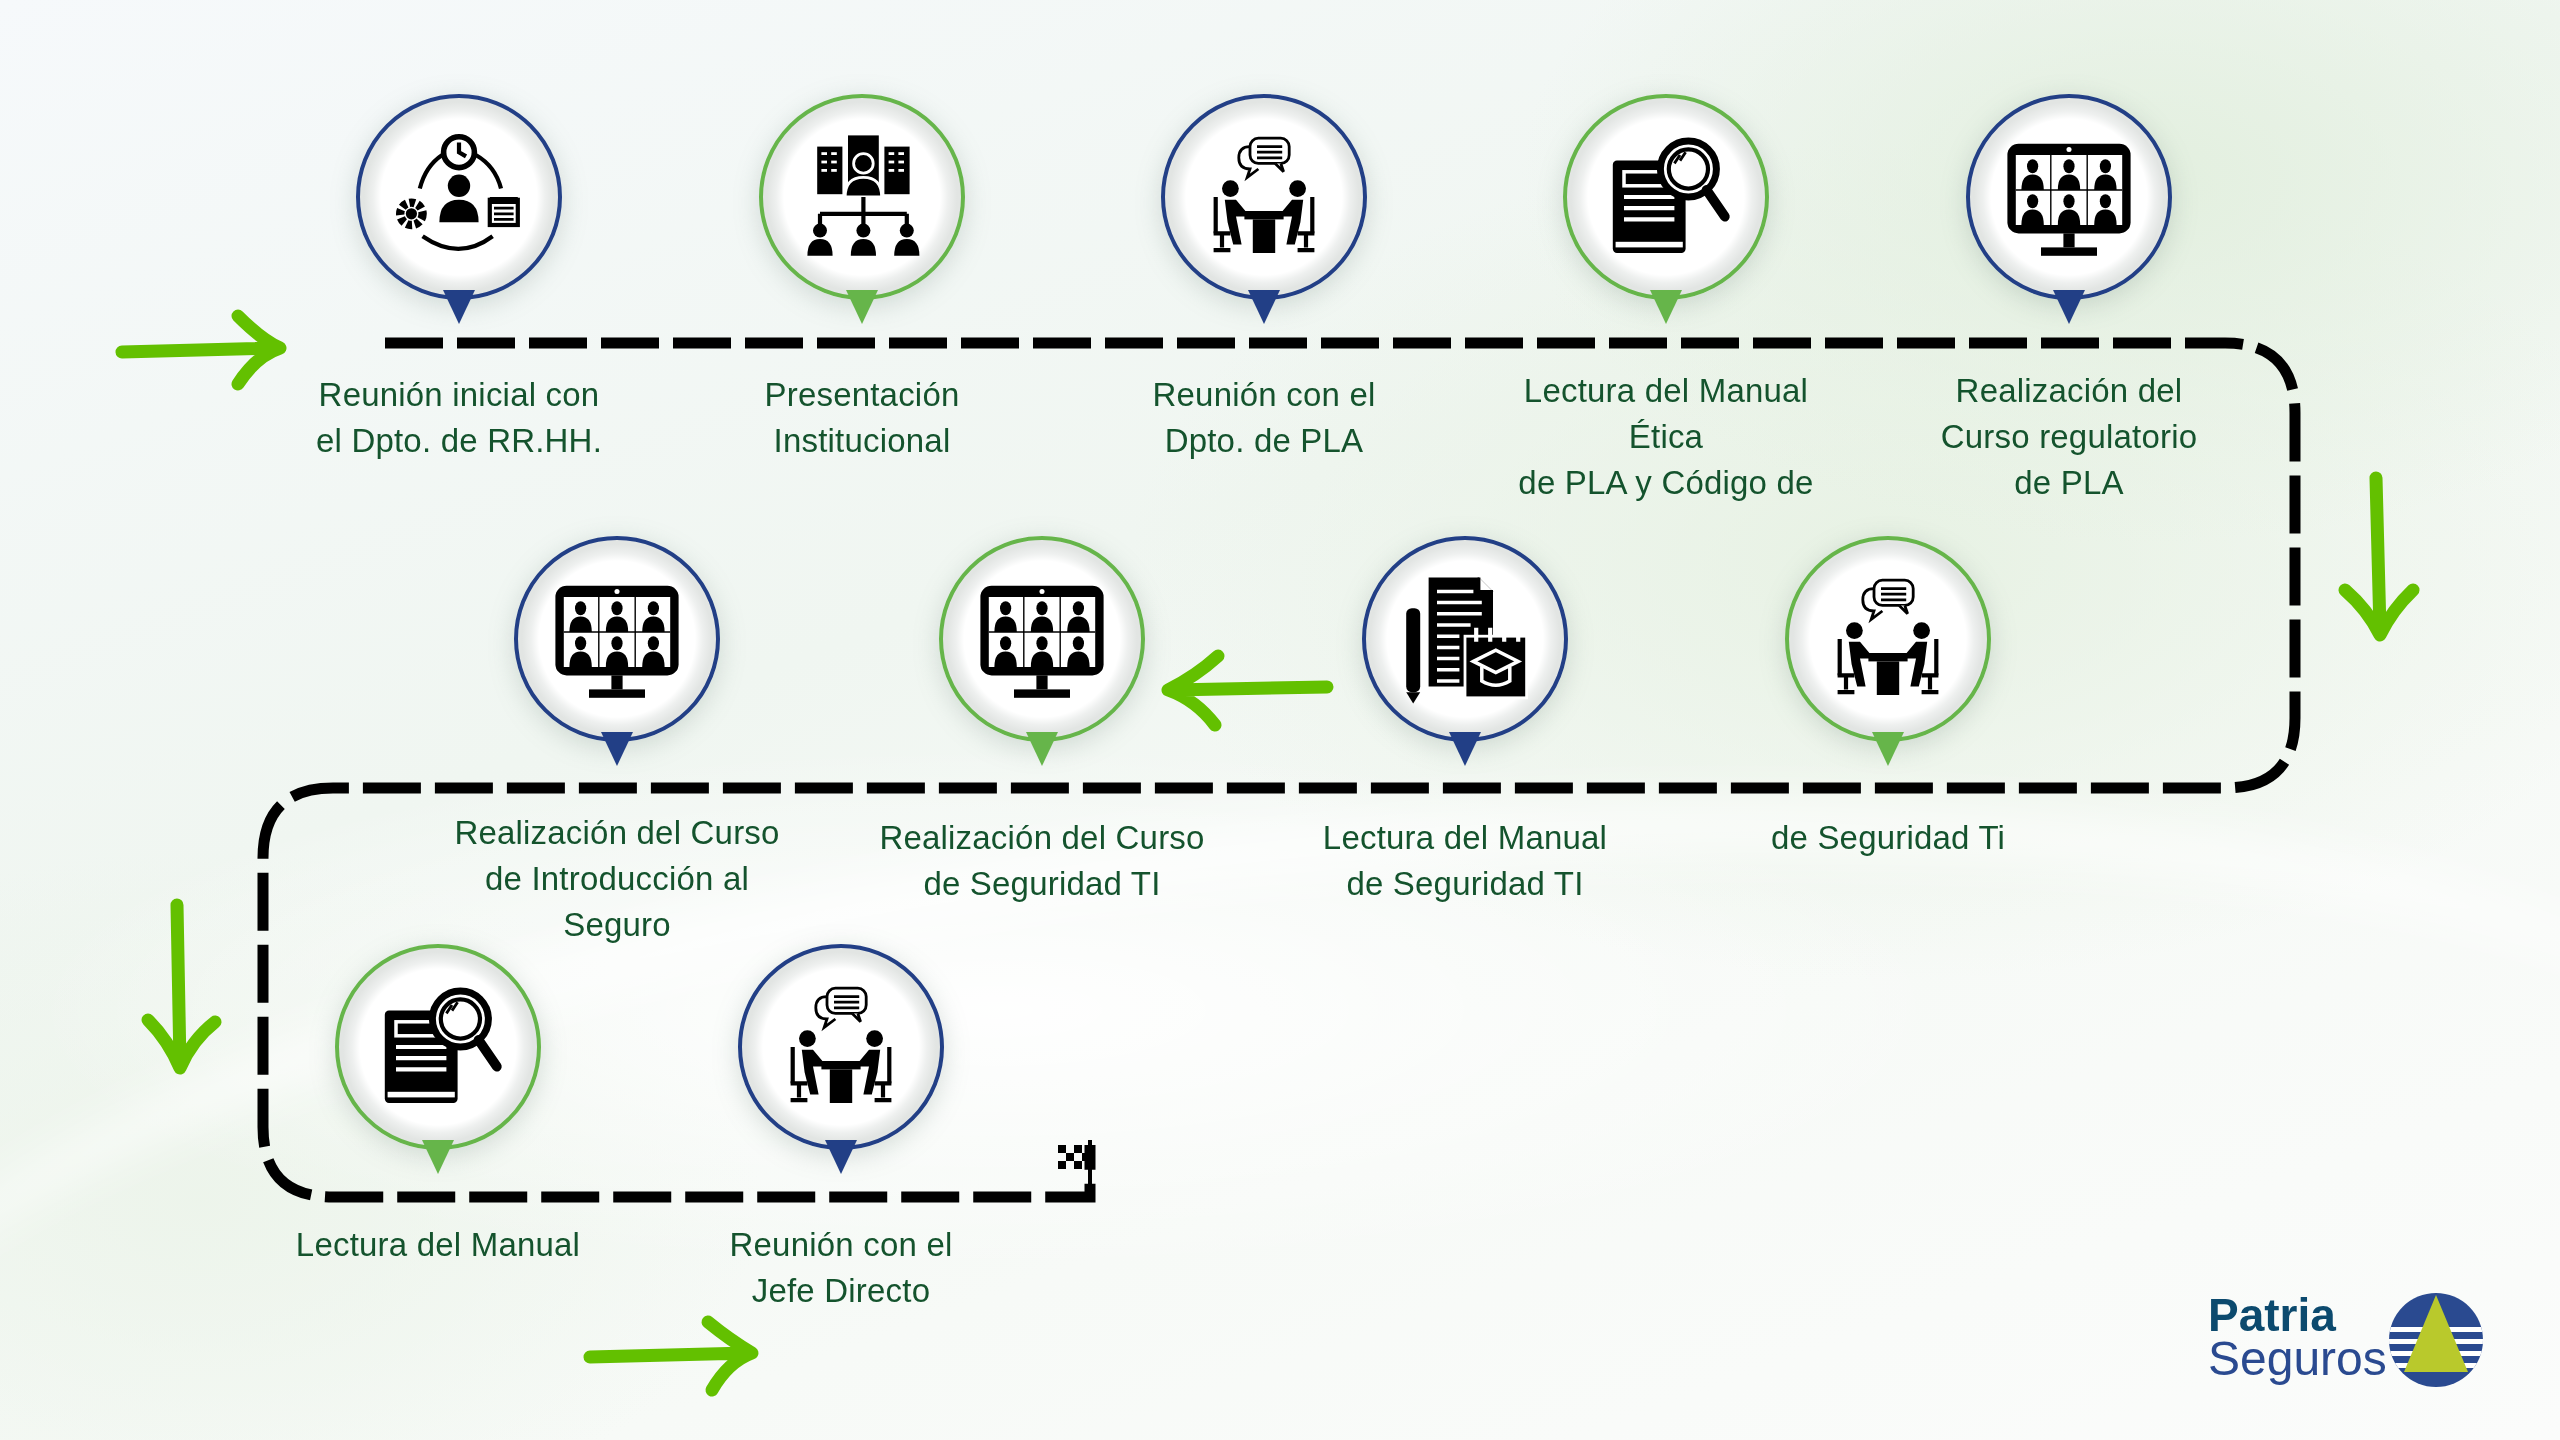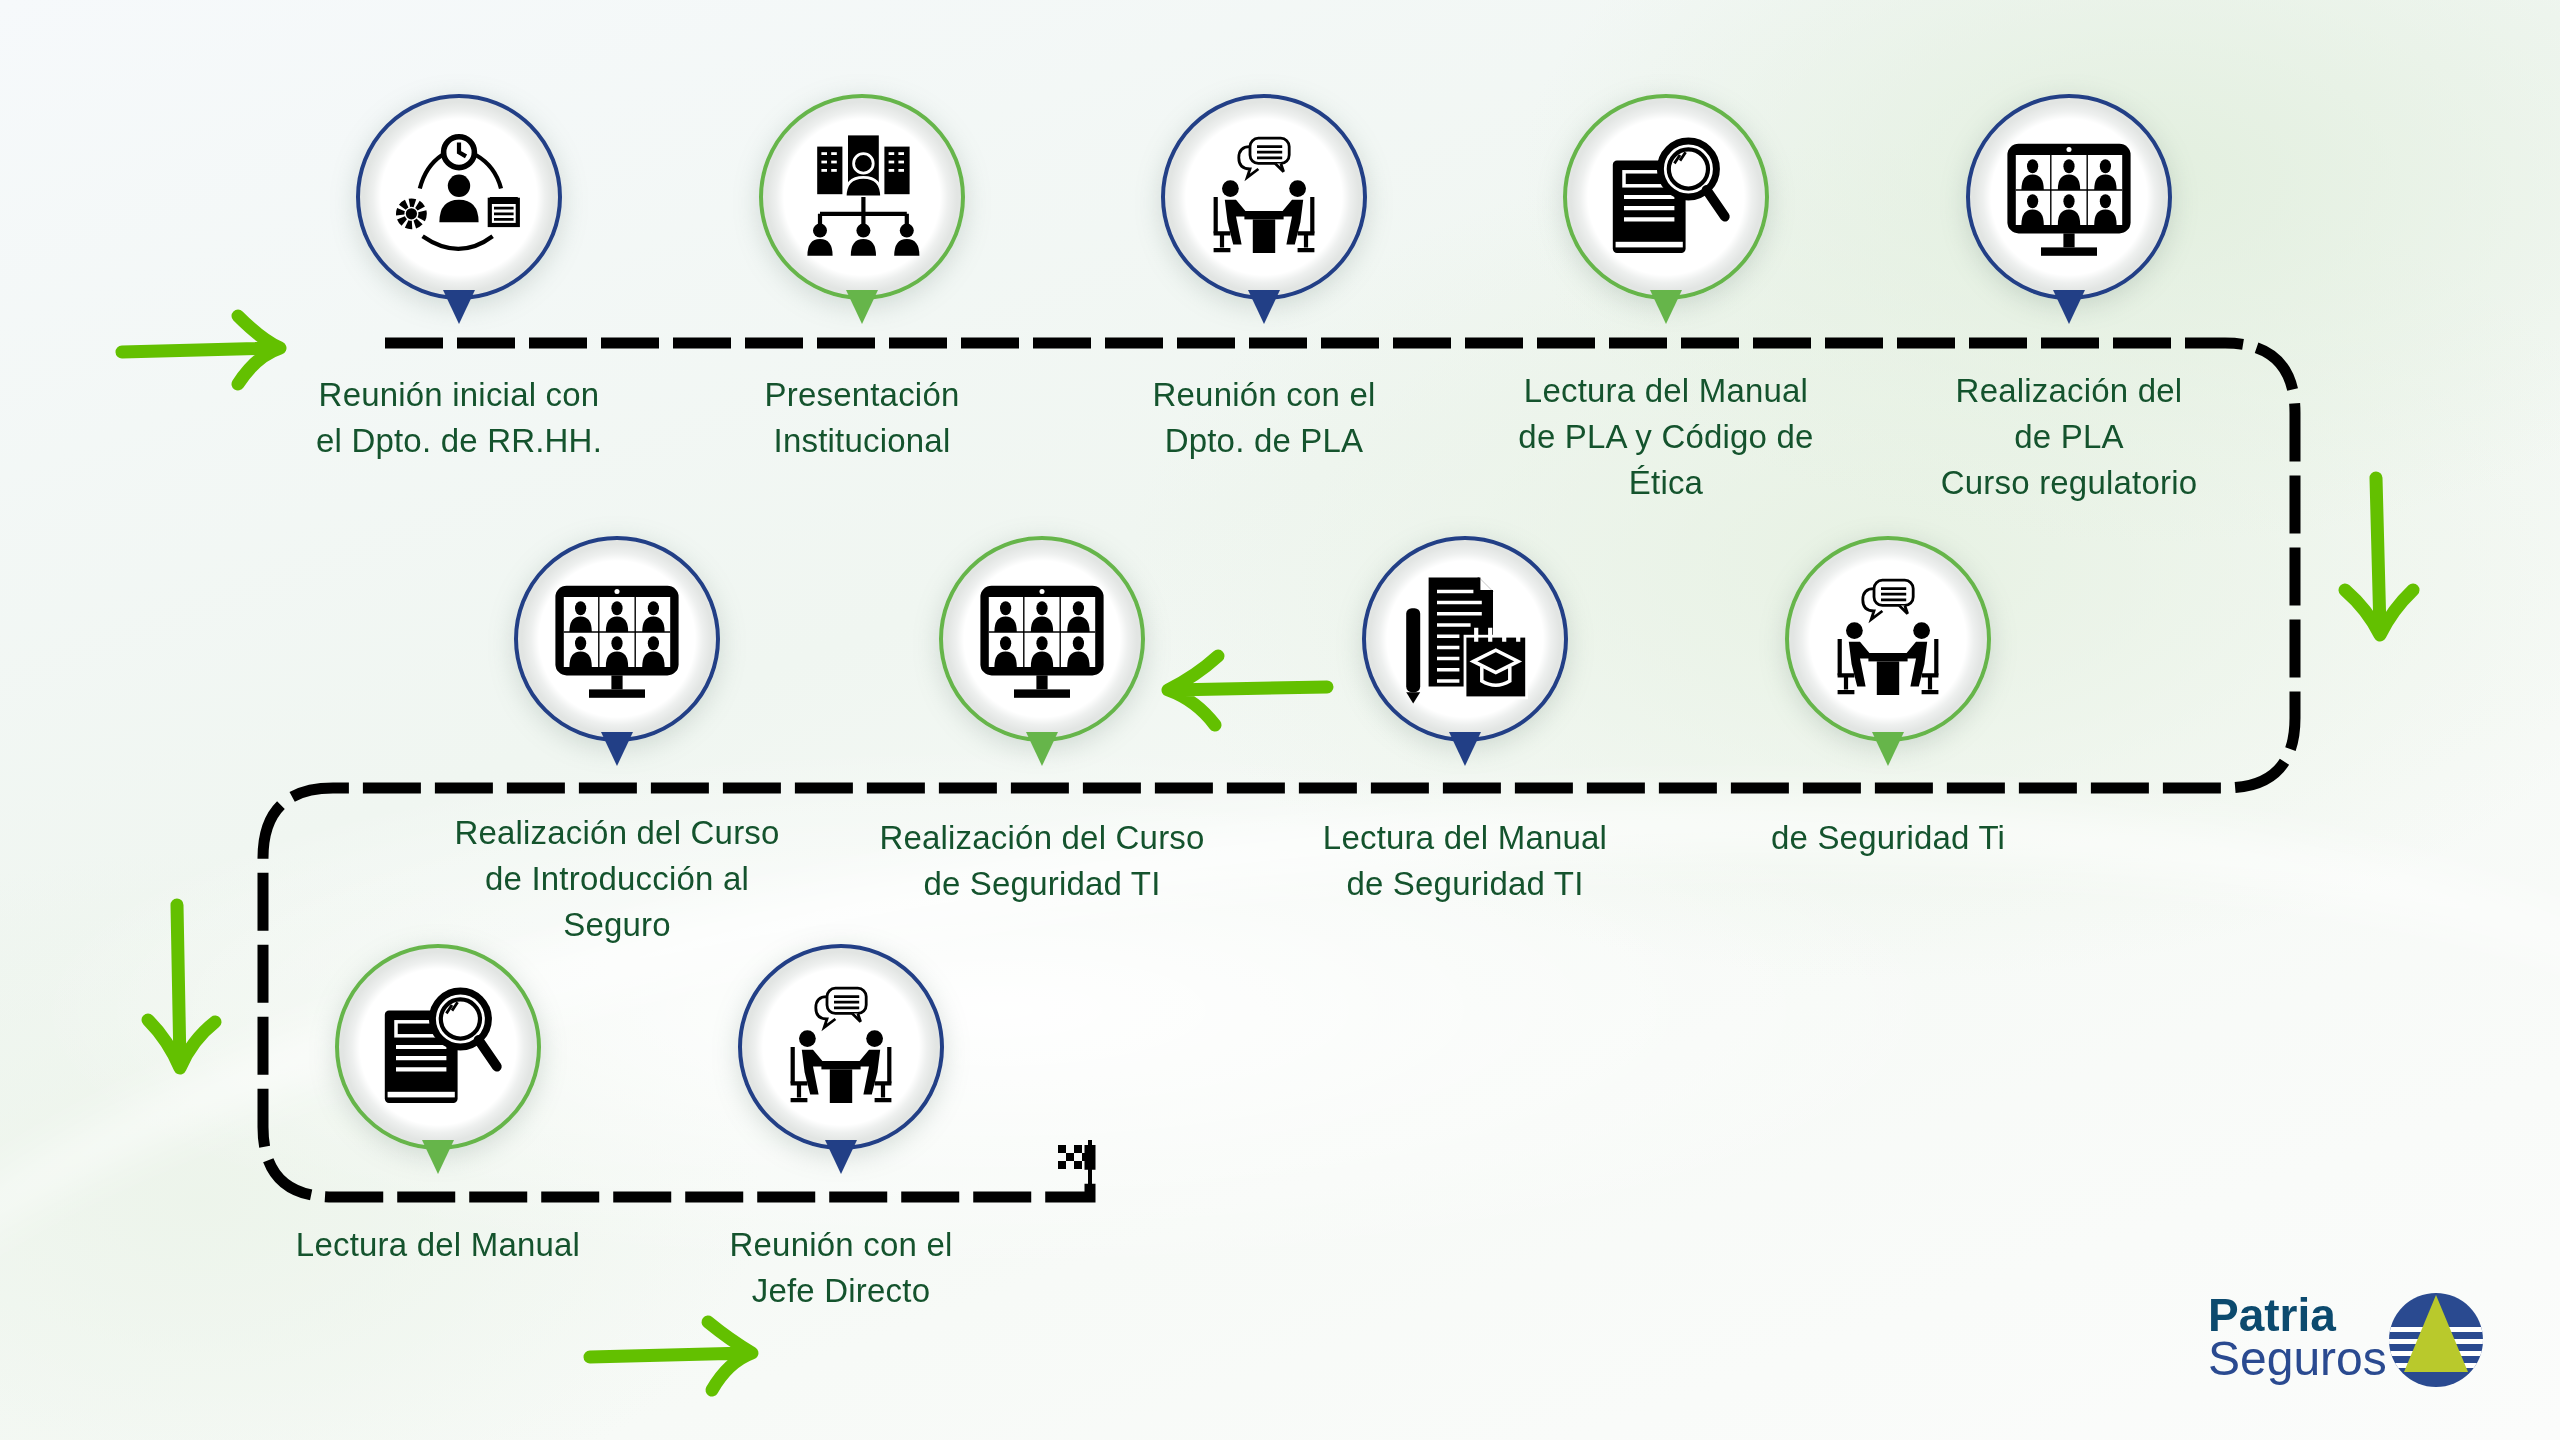--- a/index.html
+++ b/index.html
@@ -224,34 +224,34 @@
     </div>
     <div class="pin green" style="left: 1666px; top: 94px;">
       <div class="ring"></div>
       <div class="tip"></div>
       <svg class="icon" viewBox="0 0 100 100">
         <use href="#ic-docsearch"></use>
       </svg>
     </div>
     <div class="label" style="left: 1666px; top: 368px;">
       <div>Lectura del Manual</div>
+      <div>Ética</div>
       <div>de PLA y Código de</div>
-      <div>Ética</div>
     </div>
     <div class="pin blue" style="left: 2069px; top: 94px;">
       <div class="ring"></div>
       <div class="tip"></div>
       <svg class="icon" viewBox="0 0 100 100">
         <use href="#ic-video"></use>
       </svg>
     </div>
     <div class="label" style="left: 2069px; top: 368px;">
       <div>Realización del</div>
+      <div>Curso regulatorio</div>
       <div>de PLA</div>
-      <div>Curso regulatorio</div>
     </div>
     <div class="pin green" style="left: 1888px; top: 536px;">
       <div class="ring"></div>
       <div class="tip"></div>
       <svg class="icon" viewBox="0 0 100 100">
         <use href="#ic-meet"></use>
       </svg>
     </div>
     <div class="label" style="left: 1888px; top: 815px;">
       <div>de Seguridad Ti</div>

